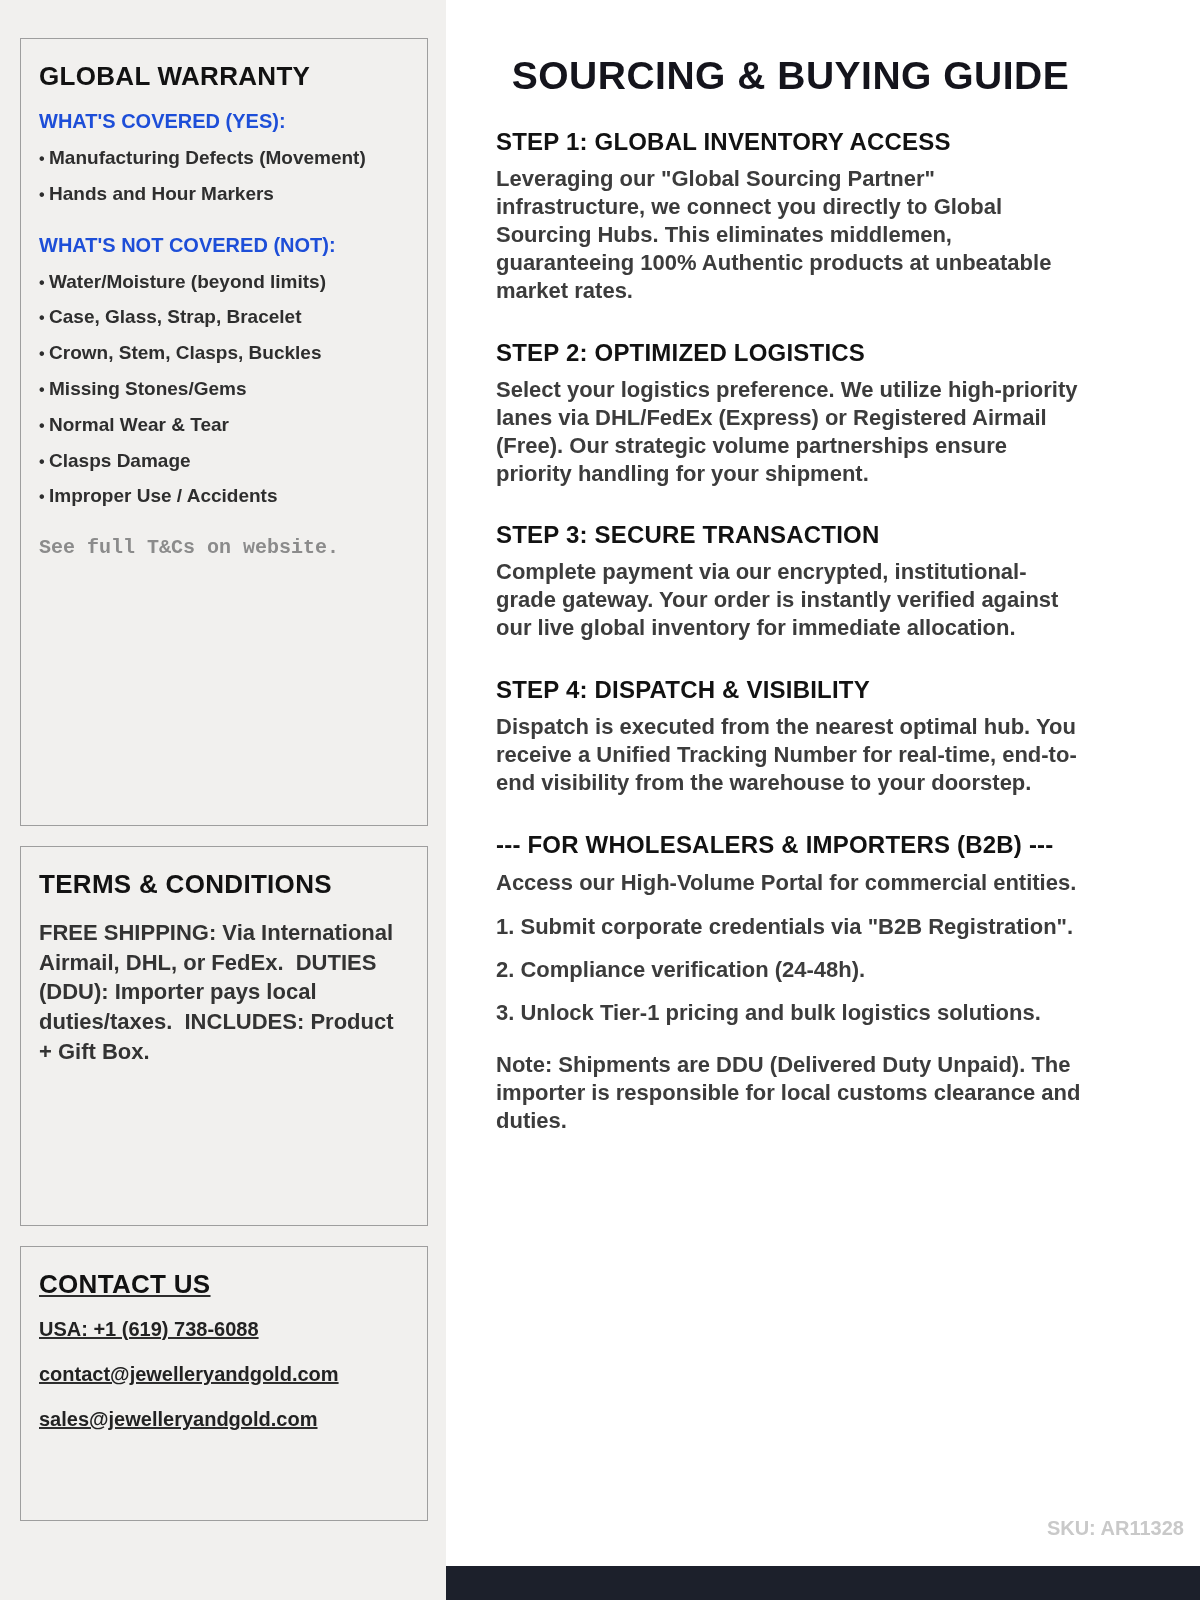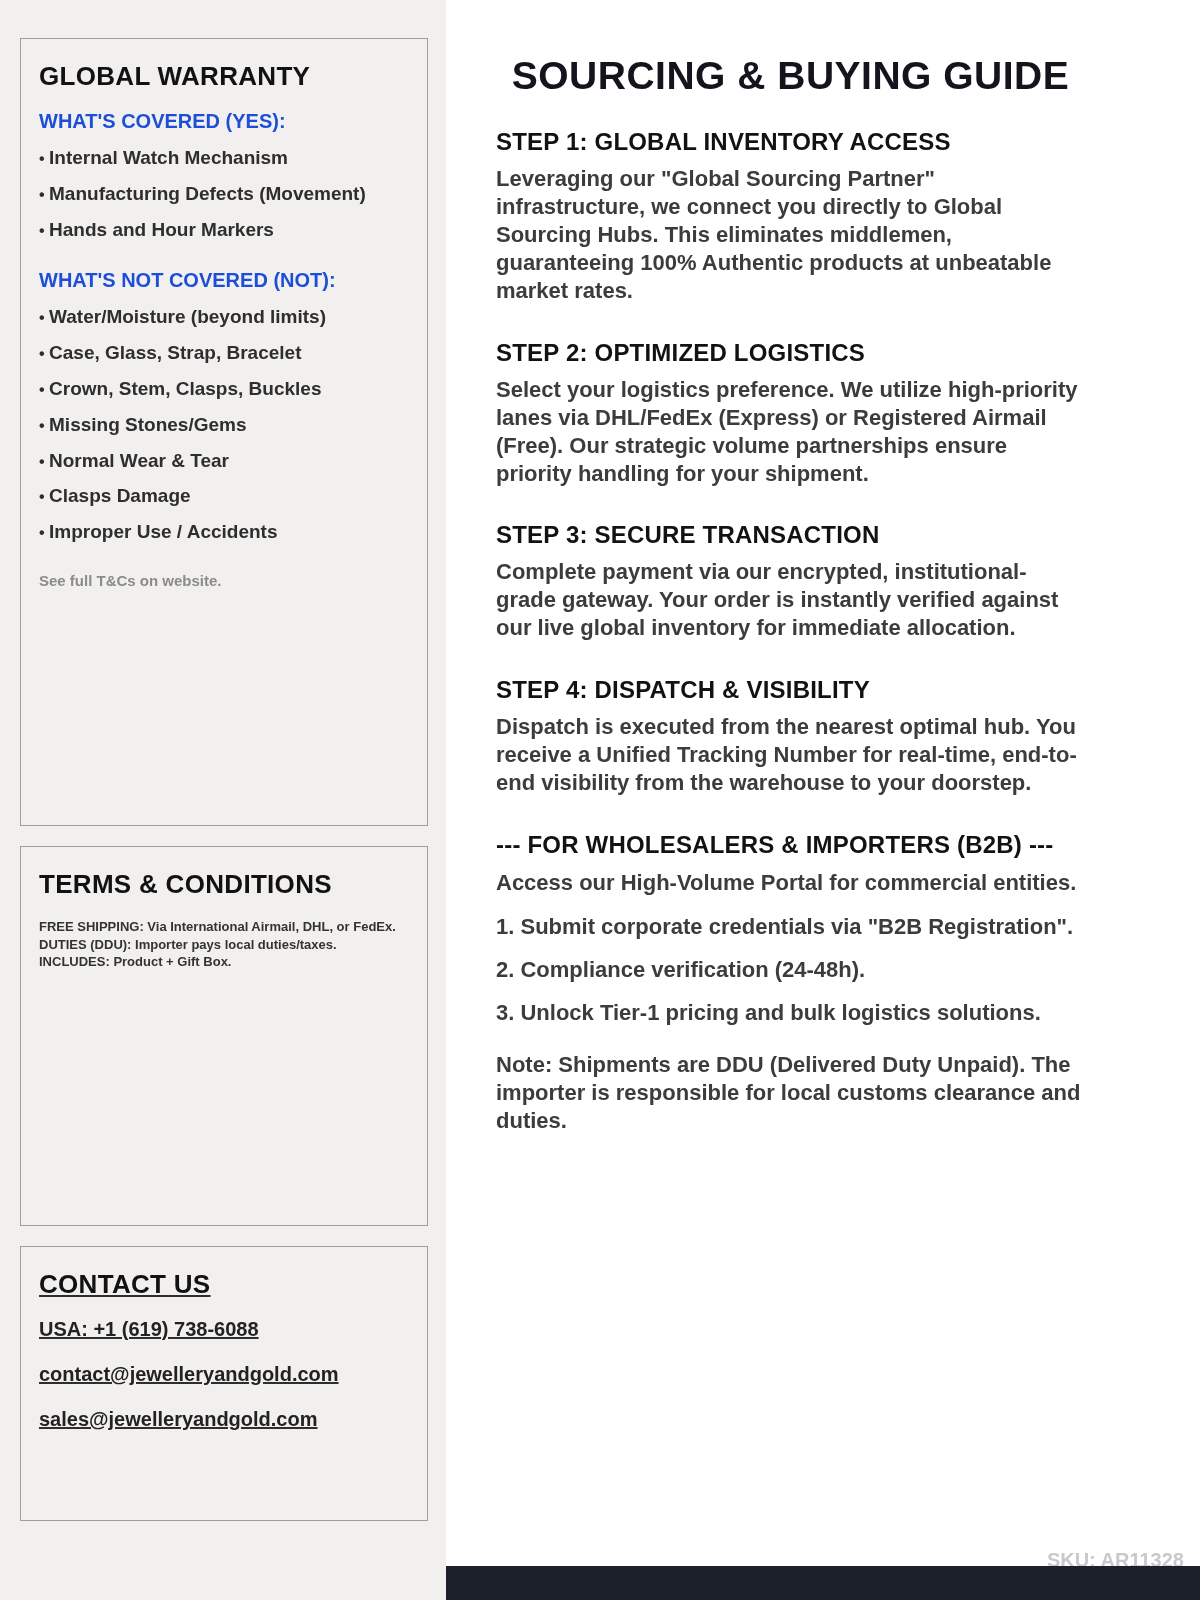--- a/index.html
+++ b/index.html
@@ -32,24 +32,24 @@
     font-size: 20px; font-weight: 700; color: #1d4ed8;
     margin-bottom: 14px;
   }
   .bullet-list { list-style: none; margin-bottom: 28px; }
   .bullet-list li {
     font-size: 19px; font-weight: 600; color: #2e2e2e;
     margin-bottom: 13px; line-height: 1.2;
   }
   .bullet-list li::before { content: "\2022  "; font-size: 16px; color: #2e2e2e; }
 
-  .footnote { font-size: 15px; font-weight: 600; color: #8b8b8b; margin-top: 10px; }
+  .footnote { font-size: 20px; font-weight: 600; color: #8b8b8b; margin-top: 10px; font-family: Liberation Mono, monospace; }
 
   .terms-body {
-    font-size: 13px; font-weight: 600; color: #333333;
+    font-size: 22px; font-weight: 600; color: #333333;
     line-height: 1.35; white-space: pre-wrap;
   }
 
   .contact-line {
     font-size: 20px; font-weight: 700; color: #222222;
     margin-bottom: 22px;
   }
 
   
   .main {
@@ -74,41 +74,40 @@
   }
   .b2b-heading {
     font-size: 24px; font-weight: 800; color: #121212;
     margin-bottom: 10px; letter-spacing: 0.2px; white-space: nowrap;
   }
   .b2b-intro { margin-bottom: 16px; }
   .b2b-item { margin-bottom: 15px; }
   .b2b-note { margin-top: 24px; }
 
   .sku {
-    position: absolute; right: 16px; bottom: 28px;
+    position: absolute; right: 16px; bottom: 60px;
     font-size: 20px; font-weight: 600; color: #c9c9c9;
   }
   .footer-bar {
     position: absolute; left: 0; right: 0; bottom: 0;
     height: 34px; background: #1c202b;
   }
 </style>
 </head>
 <body>
 
 <div class="page">
 
   <aside class="sidebar">
 
     <section class="box box-warranty">
       <h2>GLOBAL WARRANTY</h2>
 
       <div class="sub-head">WHAT'S COVERED (YES):</div>
       <ul class="bullet-list">
-        <li>Internal Watch Mechanism</li>
         <li>Manufacturing Defects (Movement)</li>
         <li>Hands and Hour Markers</li>
       </ul>
 
       <div class="sub-head">WHAT'S NOT COVERED (NOT):</div>
       <ul class="bullet-list">
         <li>Water/Moisture (beyond limits)</li>
         <li>Case, Glass, Strap, Bracelet</li>
         <li>Crown, Stem, Clasps, Buckles</li>
         <li>Missing Stones/Gems</li>

